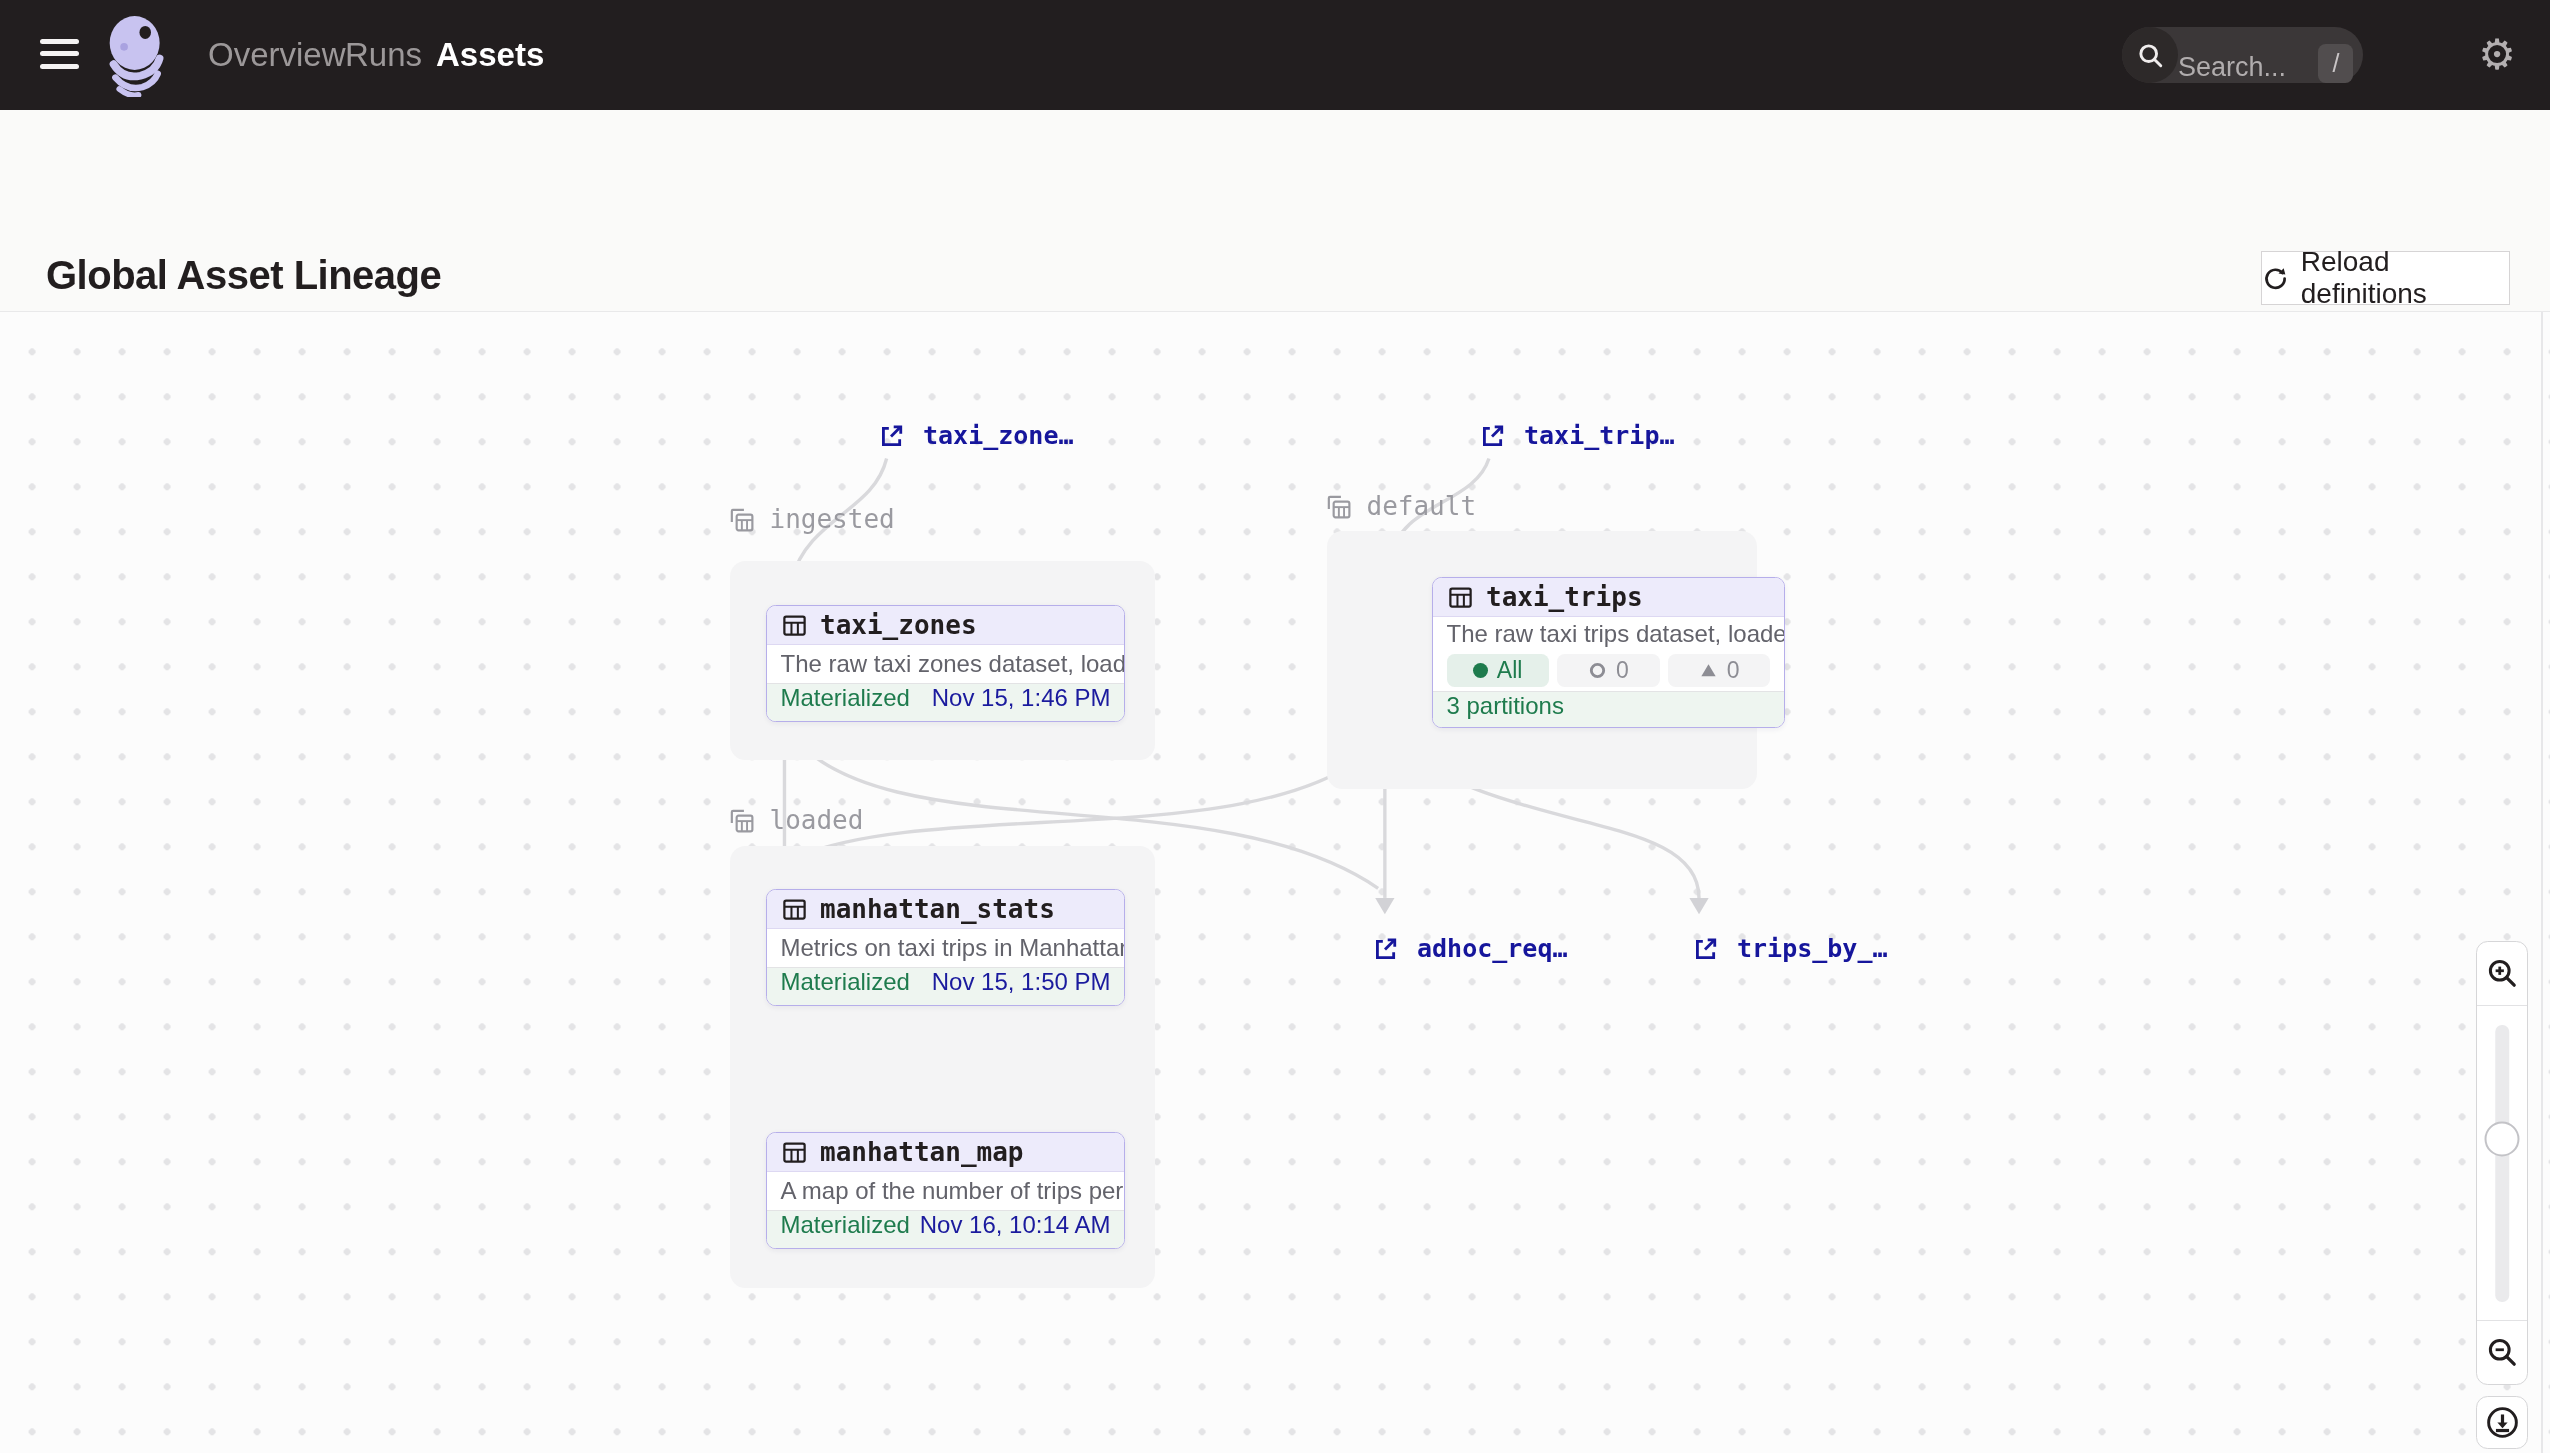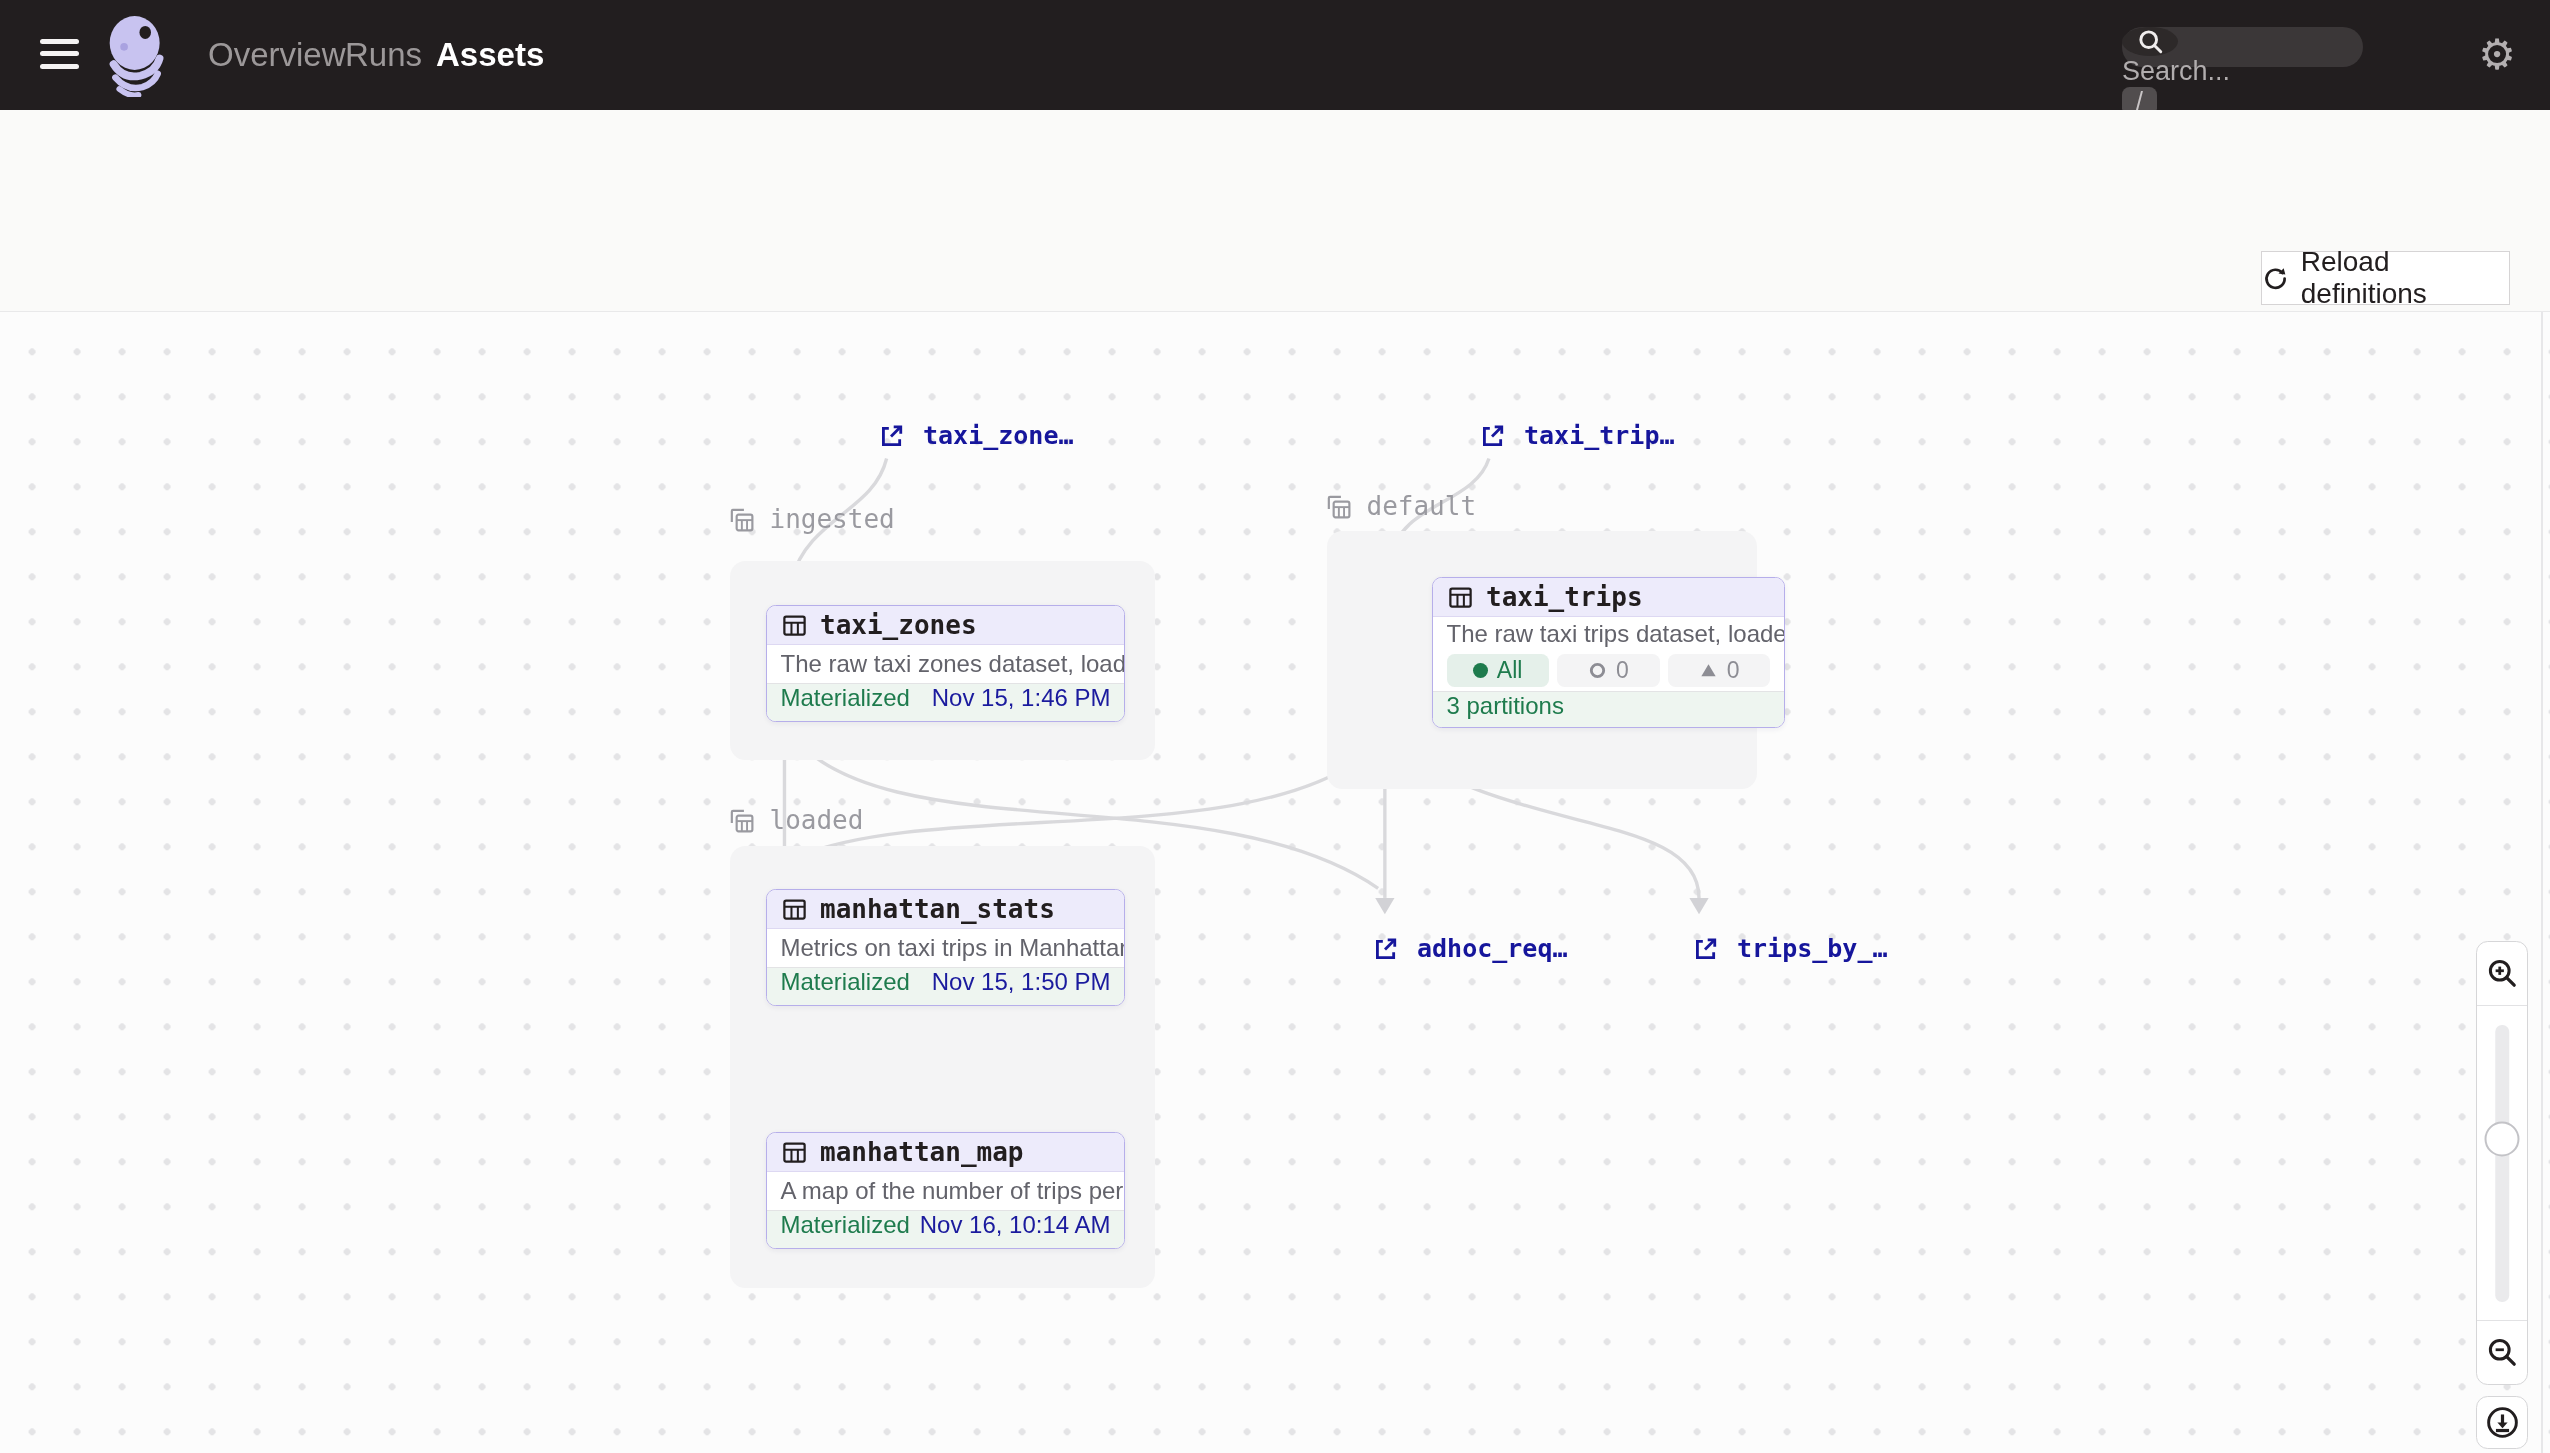--- a/index.html
+++ b/index.html
@@ -7,22 +7,22 @@
               font-family:"Liberation Sans", sans-serif; }
   .abs { position:absolute; }
   #app { position:relative; width:2550px; height:1453px; }
 
   
   .navbar { left:0; top:0; width:2550px; height:110px; background:#221e1f; }
   .hamburger { left:40px; top:39px; width:39px; height:33px; cursor:pointer; }
   .hamburger span { display:block; width:39px; height:4.8px; border-radius:2.9px; background:#f5f3f3; margin-bottom:7.7px; }
   .nav-item { top:0; height:110px; display:flex; align-items:center; font-size:33px; color:#9c9899; cursor:pointer; }
   .nav-item.active { color:#ffffff; font-weight:bold; }
-  .search-pill { left:2122px; top:27px; width:241px; height:40px; border-radius:28px; background:#3b3738;
-                 display:flex; align-items:flex-start;flex-direction:column; }
+  .search-pill { left:2122px; top:27px; width:241px; height:56px; border-radius:28px; background:#3b3738;
+                 display:flex; align-items:flex-end; }
   .search-icon-wrap { width:56px; height:56px; border-radius:50%; background:#2d2929; display:flex; align-items:center; justify-content:center; }
   .search-input { flex:1; background:transparent; border:none; outline:none; color:#e8e5e5; font-size:27px; width:106px;
                   font-family:"Liberation Sans", sans-serif; }
   .search-input::placeholder { color:#b1adae; }
   .slash-badge { width:35px; height:39px; margin-right:9.6px; border-radius:7.7px; background:#514d4e; color:#c9c5c6;
                  font-size:25px; display:flex; align-items:center; justify-content:center; }
   .gear { left:2473px; top:31px; width:48px; height:48px; color:#b3afb0; font-size:42px; line-height:48px; text-align:center;
           font-family:"DejaVu Sans", sans-serif; cursor:pointer; }
 
   
@@ -123,20 +123,21 @@
           <line x1="15.3" y1="15.3" x2="20.5" y2="20.5" stroke="#f0eded" stroke-width="2.4" stroke-linecap="round"></line>
         </svg>
       </div>
       <input class="search-input" placeholder="Search..." style="">
       <div class="slash-badge">/</div>
     </div>
     <div class="abs gear">⚙</div>
   </div>
 
   <div class="abs header">
+    <div class="abs page-title">Global Asset Lineage</div>
 
     <div class="abs btn reload-btn">
       <svg class="icon" width="29" height="29" viewBox="0 0 24 24">
         <path d="M18.2 7.2 A8 8 0 1 0 20 12" fill="none" stroke="#221e1f" stroke-width="2.4" stroke-linecap="round"></path>
         <polygon points="14.6,7.6 20.6,8.4 19.2,2.9" fill="#221e1f"></polygon>
       </svg>
       <span>Reload definitions</span>
     </div>
 
     <div class="abs btn filter-btn">

